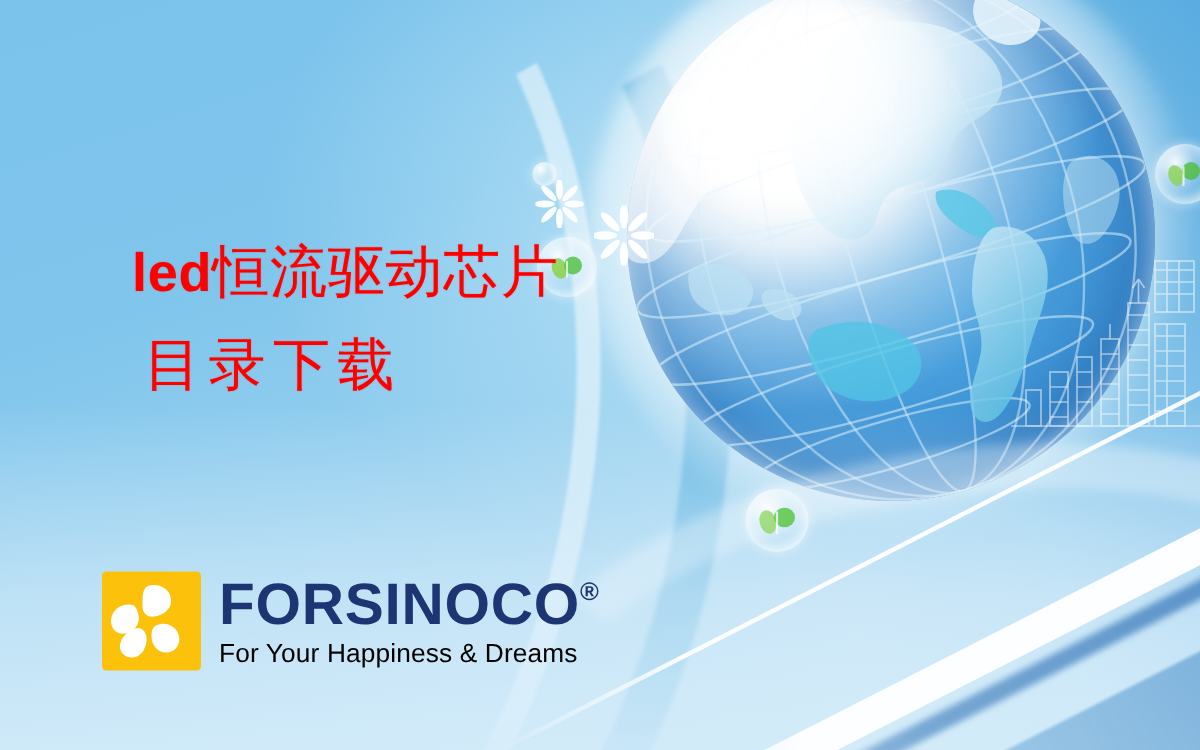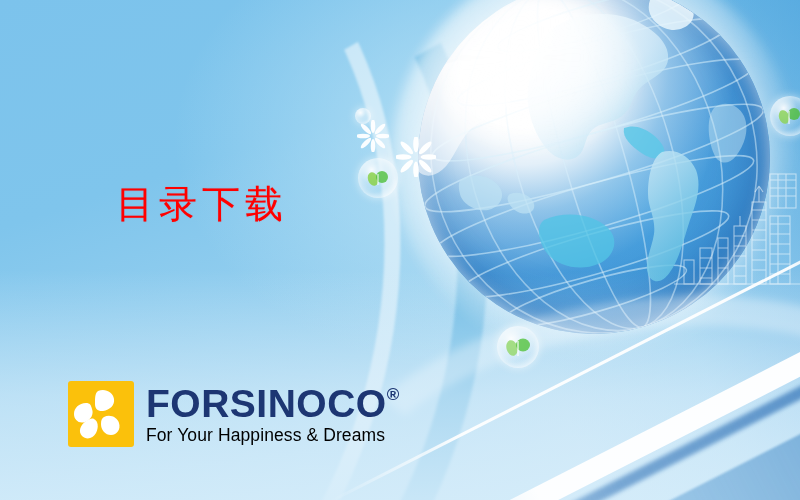--- a/index.html
+++ b/index.html
@@ -198,21 +198,21 @@
   }
   .headline .hl-line {
     display: block;
     font-family: "Liberation Serif", serif;
     font-size: 37px;
     white-space: nowrap;
     letter-spacing: 0.5px;
   }
   .headline .hl-line-1 { font-family: "Liberation Sans", sans-serif; font-weight: 700; font-size: 36px; }
   .headline .hl-line-1 .cjk { font-family: "Liberation Serif", serif; font-weight: 400; font-size: 38px; }
-  .headline .hl-line-2 { margin-top: 22px; margin-left: 28px; letter-spacing: 5px; font-size: 38px; }
+  .headline .hl-line-2 { margin-top: 22px; margin-left: 8px; letter-spacing: 5px; font-size: 38px; }
 
   
   .logo {
     position: absolute;
     left: 68px; top: 381px;
     display: flex;
     align-items: center;
     gap: 12px;
   }
   .logo-mark {
@@ -404,20 +404,21 @@
 
   <div class="bubble" style="left:770px; top:96px; width:40px; height:40px;">
     <svg viewBox="0 0 40 40" width="40" height="40">
       <ellipse cx="14" cy="21" rx="5" ry="7" fill="#8ed35c" fill-opacity="0.85" transform="rotate(-18 14 21)"></ellipse>
       <ellipse cx="24" cy="18" rx="6" ry="6" fill="#4dbd39" fill-opacity="0.8"></ellipse>
       <path d="M19 28 L19 15" stroke="#ffffff" stroke-opacity="0.7" stroke-width="1.4"></path>
     </svg>
   </div>
 
   <div class="headline">
+    <span class="hl-line hl-line-1"><span>led</span><span class="cjk">恒流驱动芯片</span></span>
     <span class="hl-line hl-line-2">目录下载</span>
   </div>
 
   <div class="logo">
     <div class="logo-mark">
       <svg viewBox="0 0 66 66" width="66" height="66">
         <g fill="#ffffff">
           <path d="M30 10 C37 7 45 11 46 18 C47 24 42 29 35 30 C30 30.6 27 28 27 23 C27 17 27 12 30 10 Z"></path>
           <path d="M24 28 C26 33 23 39 17 41 C11 43 6 39 6 33 C6 27 11 22 18 22 C22 22 23 24 24 28 Z"></path>
           <path d="M36 36 C42 33 49 36 51 42 C53 48 49 54 43 54 C37 54 33 49 33 43 C33 39 34 37 36 36 Z"></path>

